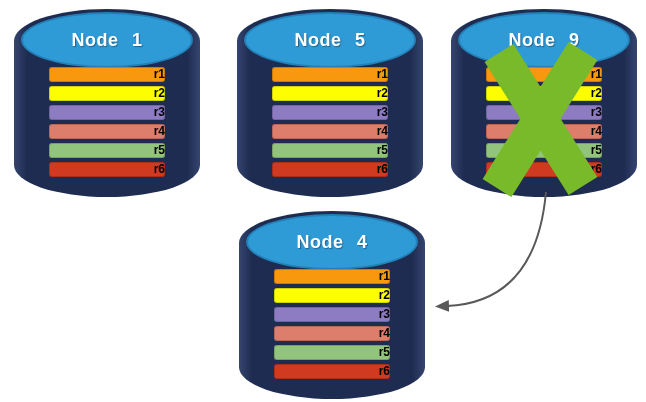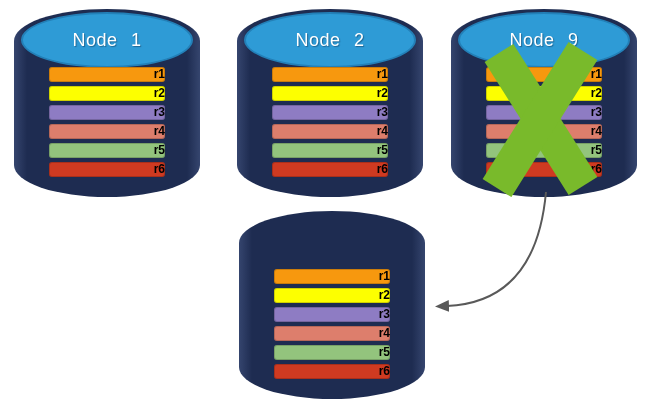--- a/index.html
+++ b/index.html
@@ -29,21 +29,21 @@
     position: absolute;
     left: 7px; top: 3px;
     width: 168px; height: 52px;
     background: var(--top);
     border: 2px solid var(--top-border);
     border-radius: 50%;
     display: flex; align-items: center; justify-content: center;
   }
   .node-label {
     color: #ffffff;
-    font-weight: 400;
+    font-weight: 700;
     font-size: 18px;
     letter-spacing: 0.5px;
     word-spacing: 8px;
     text-shadow: 1px 1px 1px rgba(10, 40, 70, 0.45);
   }
   .records-stack {
     position: absolute;
     left: 35px; top: 58px;
     width: 116px;
   }
@@ -87,21 +87,21 @@
         <div class="record-bar" style="background: rgb(142, 124, 195);">r3</div>
         <div class="record-bar" style="background: rgb(221, 126, 108);">r4</div>
         <div class="record-bar" style="background: rgb(147, 196, 125);">r5</div>
         <div class="record-bar" style="background: rgb(207, 58, 33);">r6</div>
       </div>
   </div>
 
   <div class="cylinder" style="left:237px; top:9px;">
     <div class="cyl-body"></div>
     <div class="cyl-top">
-      <span class="node-label">Node 2</span>
+      <span class="node-label">Node 5</span>
     </div>
     <div class="records-stack">
         <div class="record-bar" style="background: rgb(247, 152, 14);">r1</div>
         <div class="record-bar" style="background: rgb(253, 255, 0);">r2</div>
         <div class="record-bar" style="background: rgb(142, 124, 195);">r3</div>
         <div class="record-bar" style="background: rgb(221, 126, 108);">r4</div>
         <div class="record-bar" style="background: rgb(147, 196, 125);">r5</div>
         <div class="record-bar" style="background: rgb(207, 58, 33);">r6</div>
       </div>
   </div>
@@ -120,20 +120,23 @@
         <div class="record-bar" style="background: rgb(207, 58, 33);">r6</div>
       </div>
     <svg class="x-overlay" viewBox="0 0 186 188">
       <line x1="48" y1="44" x2="132" y2="177" style="stroke:var(--cross);" stroke-width="34"></line>
       <line x1="132" y1="42" x2="46" y2="179" style="stroke:var(--cross);" stroke-width="34"></line>
     </svg>
   </div>
 
   <div class="cylinder" style="left:239px; top:211px;">
     <div class="cyl-body"></div>
+    <div class="cyl-top">
+      <span class="node-label">Node 4</span>
+    </div>
     <div class="records-stack">
         <div class="record-bar" style="background: rgb(247, 152, 14);">r1</div>
         <div class="record-bar" style="background: rgb(253, 255, 0);">r2</div>
         <div class="record-bar" style="background: rgb(142, 124, 195);">r3</div>
         <div class="record-bar" style="background: rgb(221, 126, 108);">r4</div>
         <div class="record-bar" style="background: rgb(147, 196, 125);">r5</div>
         <div class="record-bar" style="background: rgb(207, 58, 33);">r6</div>
       </div>
   </div>
 

